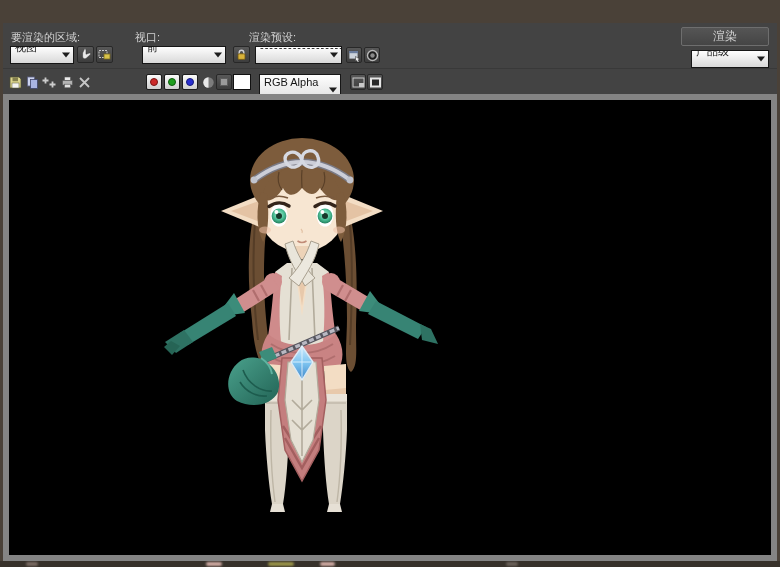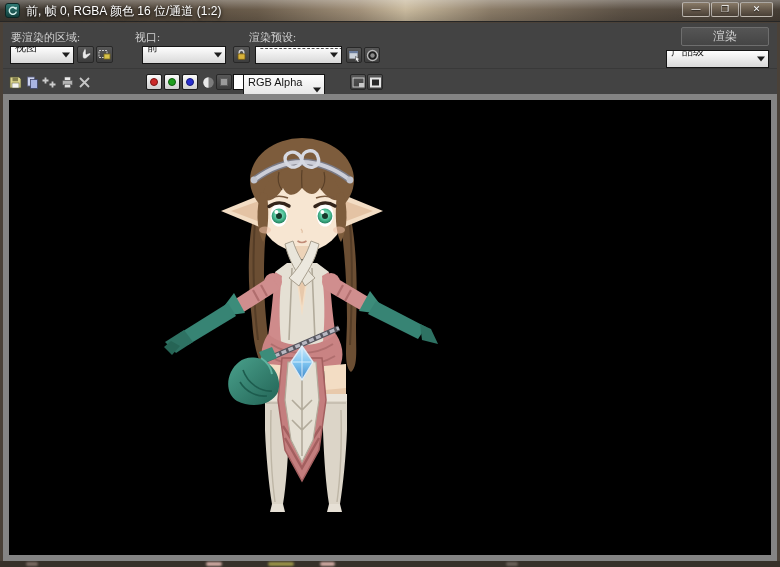--- a/index.html
+++ b/index.html
@@ -29,21 +29,21 @@
   }
   .win-buttons{position:absolute;right:7px;top:2px;display:flex;}
   .win-btn{
     width:28px;height:15px;margin-left:1px;border:1px solid rgba(245,245,245,.55);border-radius:2px;
     background:linear-gradient(rgba(140,125,105,.85),rgba(75,65,55,.85));
     color:#fff;font-size:9px;line-height:13px;text-align:center;
     text-shadow:0 1px 1px rgba(0,0,0,.8);cursor:default;
   }
   .win-btn.close{width:33px;}
   
-  .tb1{position:absolute;left:3px;top:23px;width:774px;height:45px;background:#434343;font-family:Liberation Serif, serif;}
+  .tb1{position:absolute;left:3px;top:23px;width:774px;height:45px;background:#434343;}
   .tb2{position:absolute;left:3px;top:68px;width:774px;height:26px;background:#434343;border-top:1px solid #393939;}
   .lbl{position:absolute;top:7px;font-size:11px;color:#d3d3d3;white-space:nowrap;}
   .combo{
     position:absolute;height:17px;background:linear-gradient(#fefefe,#d9d9d9);
     border:1px solid #161616;font-size:11px;color:#141414;
     display:flex;align-items:center;padding:0 14px 16px 4px;overflow:hidden;white-space:nowrap;
   }
   .combo .combo-arrow{
     position:absolute;right:3px;top:50%;transform:translateY(-50%);
     width:0;height:0;border-left:4px solid transparent;border-right:4px solid transparent;border-top:5px solid #1c1c1c;
@@ -77,34 +77,20 @@
   .canvas svg{position:absolute;left:0;top:0;}
   
   .bottom-strip{position:absolute;left:0;bottom:0;width:780px;height:6px;background:#37312a;overflow:hidden;}
   .smudge{position:absolute;top:1px;height:4px;border-radius:2px;filter:blur(1px);}
 </style>
 </head>
 <body>
 
 <div class="app">
 
-  <div class="titlebar">
-    <div class="title-icon">
-      <svg width="11" height="11" viewBox="0 0 12 12">
-        <path d="M9.6 4 A3.9 3.9 0 1 0 10.2 7.2" fill="none" stroke="#d4f0ec" stroke-width="1.6"></path>
-        <path d="M10.9 2 L10.3 5.4 L7.4 3.6 Z" fill="#d4f0ec"></path>
-      </svg>
-    </div>
-    <div class="title-text">前, 帧 0, RGBA 颜色 16 位/通道 (1:2)</div>
-    <div class="win-buttons">
-      <div class="win-btn"><span>—</span></div>
-      <div class="win-btn"><span>❐</span></div>
-      <div class="win-btn close"><span>✕</span></div>
-    </div>
-  </div>
 
   <div class="tb1">
     <span class="lbl" style="left:8px">要渲染的区域:</span>
     <div class="combo" style="left:7px;top:23px;width:64px">
       <span>视图</span>
       <span class="combo-arrow"></span>
     </div>
     <div class="tbtn" style="left:74px;top:23px">
       <svg width="13" height="13" viewBox="0 0 13 13">
         <path d="M5 2 c0-1.6 2-1.6 2 0 v4.2 l3.2-1.1 c1.5-.5 2 1.2 .7 1.9 L7 10.5 C4.8 11.5 3.6 9.8 3.6 8.2 L3.6 5 Z" fill="#e9e9e9" stroke="#333" stroke-width=".5"></path>
@@ -144,21 +130,21 @@
     <div class="tbtn sm" style="left:361px;top:24px">
       <svg width="13" height="13" viewBox="0 0 13 13">
         <circle cx="6.5" cy="6.5" r="5" fill="#1e1e1e" stroke="#b8b8b8" stroke-width="1.4"></circle>
         <circle cx="6.5" cy="6.5" r="2.2" fill="#8a8a8a"></circle>
       </svg>
     </div>
 
     <div class="render-btn">
       <span>渲染</span>
     </div>
-    <div class="combo" style="right:8px;top:27px;width:103px">
+    <div class="combo" style="right:8px;top:27px;width:78px">
       <span>产品级</span>
       <span class="combo-arrow"></span>
     </div>
   </div>
 
   <div class="tb2">
     <div class="fbtn" style="left:4px">
       <svg width="13" height="13" viewBox="0 0 13 13">
         <path d="M1 1 h9 l2 2 v9 h-11 Z" fill="#ddd68e" stroke="#4c4c34" stroke-width=".8"></path>
         <rect x="3" y="7" width="7" height="5" fill="#f4f4f0" stroke="#55553a" stroke-width=".5"></rect>
@@ -204,21 +190,21 @@
       <svg width="13" height="13" viewBox="0 0 13 13">
         <circle cx="6.5" cy="6.5" r="5.2" fill="#7c7c7c"></circle>
         <path d="M6.5 1.3 a5.2 5.2 0 0 0 0 10.4 Z" fill="#e9e9e9"></path>
       </svg>
     </div>
     <div class="tbtn sm" style="left:213px;top:5px">
       <span class="alpha-sq"></span>
     </div>
     <div class="swatch" style="left:230px"></div>
 
-    <div class="combo" style="left:240px;top:5px;width:82px;height:32px">
+    <div class="combo" style="left:256px;top:5px;width:82px;height:32px">
       <span>RGB Alpha</span>
       <span class="combo-arrow"></span>
     </div>
 
     <div class="tbtn sm" style="left:347px;top:5px">
       <svg width="13" height="13" viewBox="0 0 13 13">
         <rect x="1" y="2" width="11" height="9" fill="none" stroke="#c9c9c9" stroke-width="1"></rect>
         <rect x="7" y="7" width="5" height="4" fill="#c9c9c9"></rect>
       </svg>
     </div>

